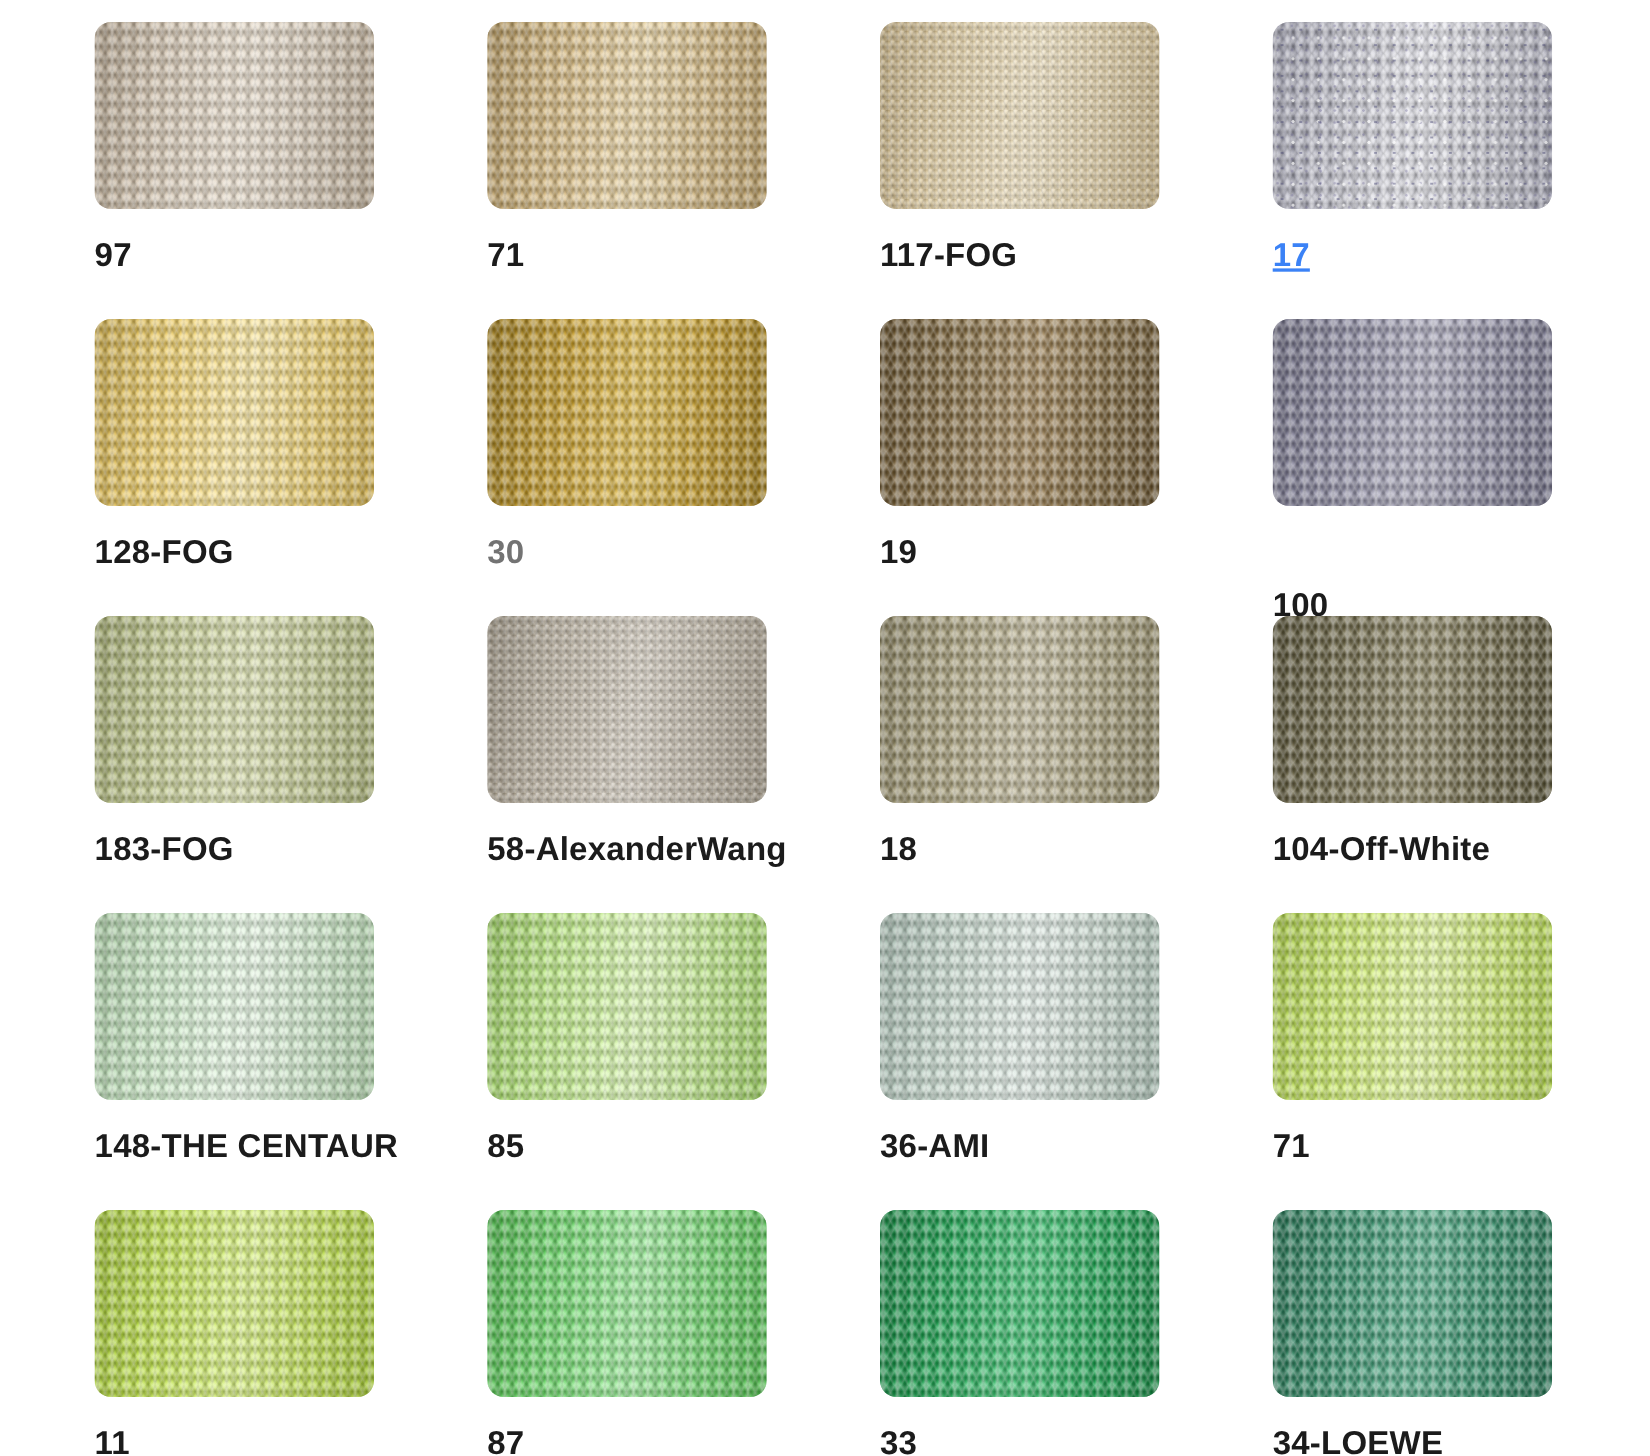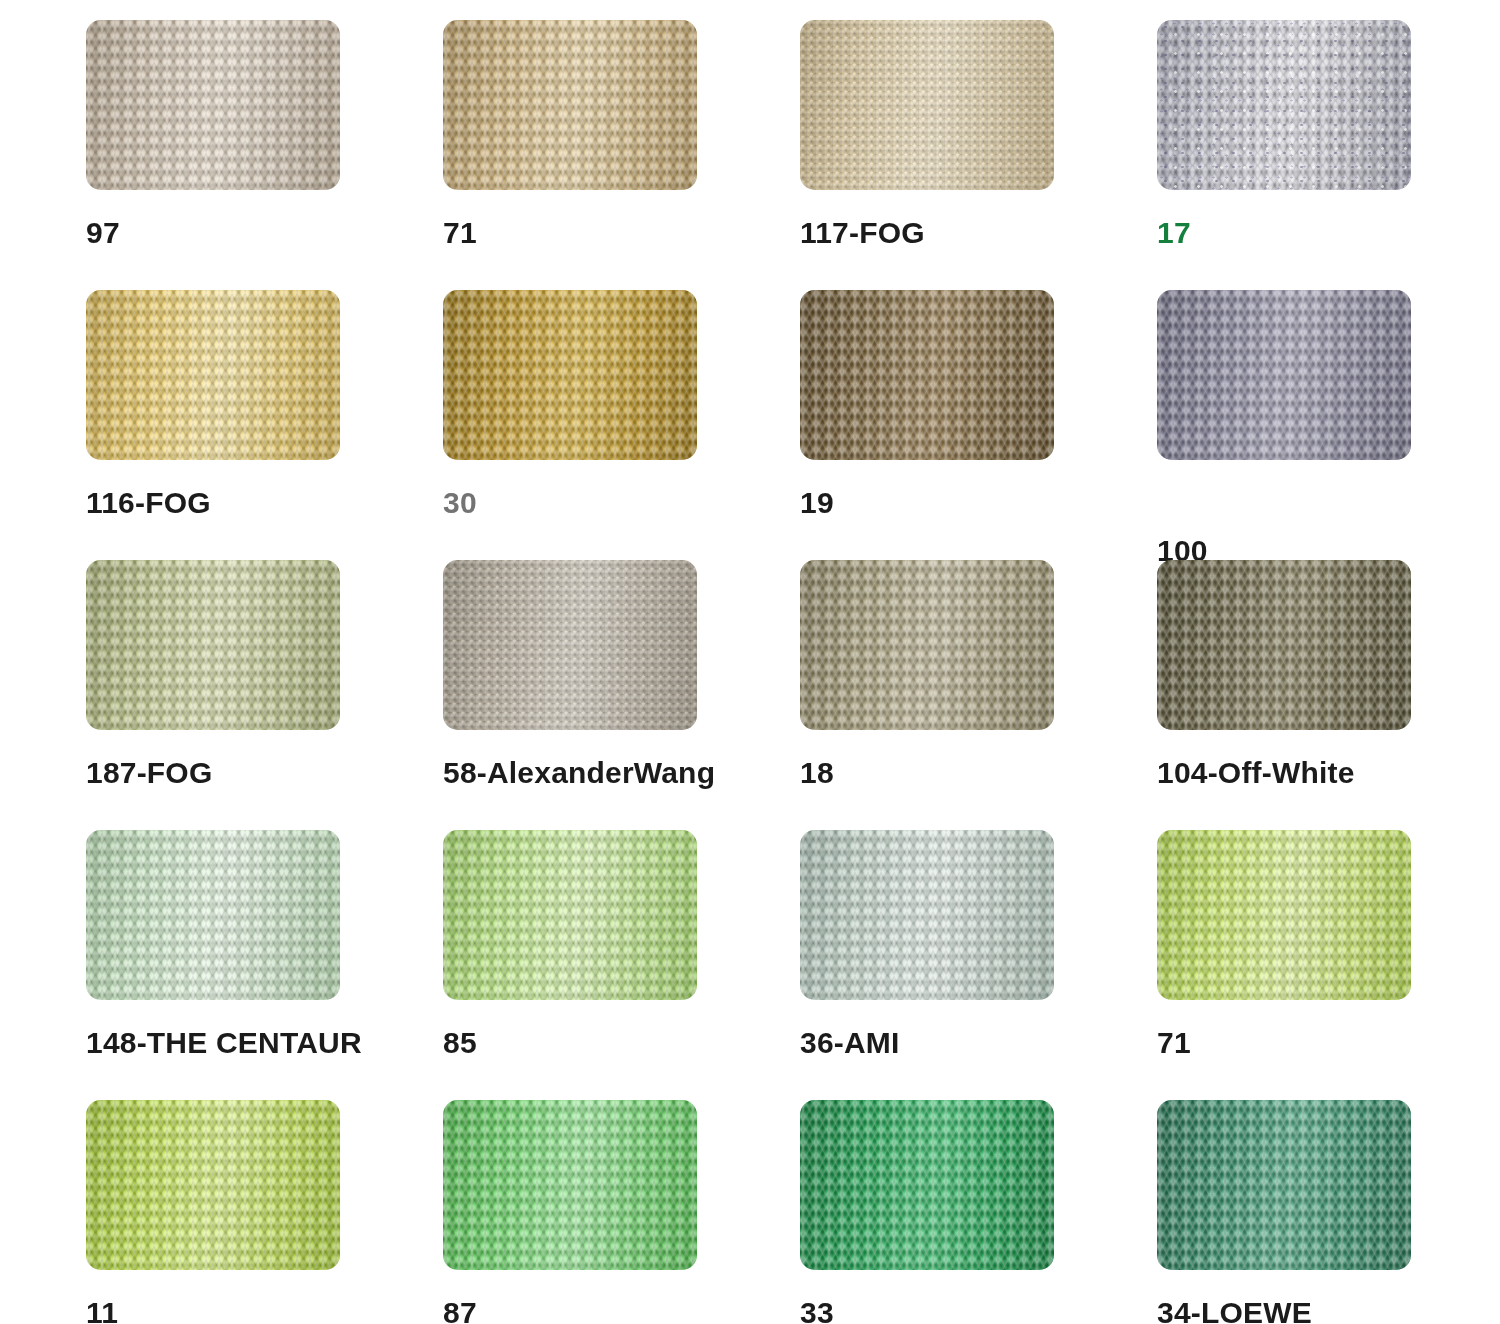--- a/index.html
+++ b/index.html
@@ -235,33 +235,33 @@
       <div class="swatch-chip gauge-heather" style="background-image: linear-gradient(96deg, rgb(180, 180, 198) 0%, rgb(204, 204, 214) 30%, rgb(227, 227, 234) 55%, rgb(204, 204, 214) 78%, rgb(180, 180, 198) 100%);">
         <div class="knit">
           <div class="wales"></div>
           <div class="legs-left"></div>
           <div class="legs-right"></div>
           <div class="courses"></div>
           <div class="speckle" style="display: block;"></div>
           <div class="shade"></div>
         </div>
       </div>
-      <div class="swatch-label" style="color: #15803d;">17</div>
+      <div class="swatch-label" style="color: #3b82f6; text-decoration: underline;">17</div>
     </div>
     <div class="swatch-cell">
       <div class="swatch-chip" style="background-image: linear-gradient(96deg, rgb(227, 189, 75) 0%, rgb(245, 212, 106) 30%, rgb(250, 230, 153) 55%, rgb(245, 212, 106) 78%, rgb(227, 189, 75) 100%);">
         <div class="knit">
           <div class="wales"></div>
           <div class="legs-left"></div>
           <div class="legs-right"></div>
           <div class="courses"></div>
           <div class="shade"></div>
         </div>
       </div>
-      <div class="swatch-label" style="color: rgb(27, 27, 27);">116-FOG</div>
+      <div class="swatch-label" style="color: rgb(27, 27, 27);">128-FOG</div>
     </div>
     <div class="swatch-cell">
       <div class="swatch-chip" style="background-image: linear-gradient(96deg, rgb(169, 129, 19) 0%, rgb(199, 155, 34) 30%, rgb(217, 179, 60) 55%, rgb(199, 155, 34) 78%, rgb(169, 129, 19) 100%);">
         <div class="knit">
           <div class="wales"></div>
           <div class="legs-left"></div>
           <div class="legs-right"></div>
           <div class="courses"></div>
           <div class="shade"></div>
         </div>
@@ -295,21 +295,21 @@
     <div class="swatch-cell">
       <div class="swatch-chip" style="background-image: linear-gradient(96deg, rgb(176, 185, 117) 0%, rgb(197, 205, 143) 30%, rgb(215, 221, 169) 55%, rgb(197, 205, 143) 78%, rgb(176, 185, 117) 100%);">
         <div class="knit">
           <div class="wales"></div>
           <div class="legs-left"></div>
           <div class="legs-right"></div>
           <div class="courses"></div>
           <div class="shade"></div>
         </div>
       </div>
-      <div class="swatch-label" style="color: rgb(27, 27, 27);">187-FOG</div>
+      <div class="swatch-label" style="color: rgb(27, 27, 27);">183-FOG</div>
     </div>
     <div class="swatch-cell">
       <div class="swatch-chip gauge-fine" style="background-image: linear-gradient(96deg, rgb(168, 157, 137) 0%, rgb(189, 179, 161) 30%, rgb(208, 200, 186) 55%, rgb(189, 179, 161) 78%, rgb(168, 157, 137) 100%);">
         <div class="knit">
           <div class="wales"></div>
           <div class="legs-left"></div>
           <div class="legs-right"></div>
           <div class="courses"></div>
           <div class="shade"></div>
         </div>

